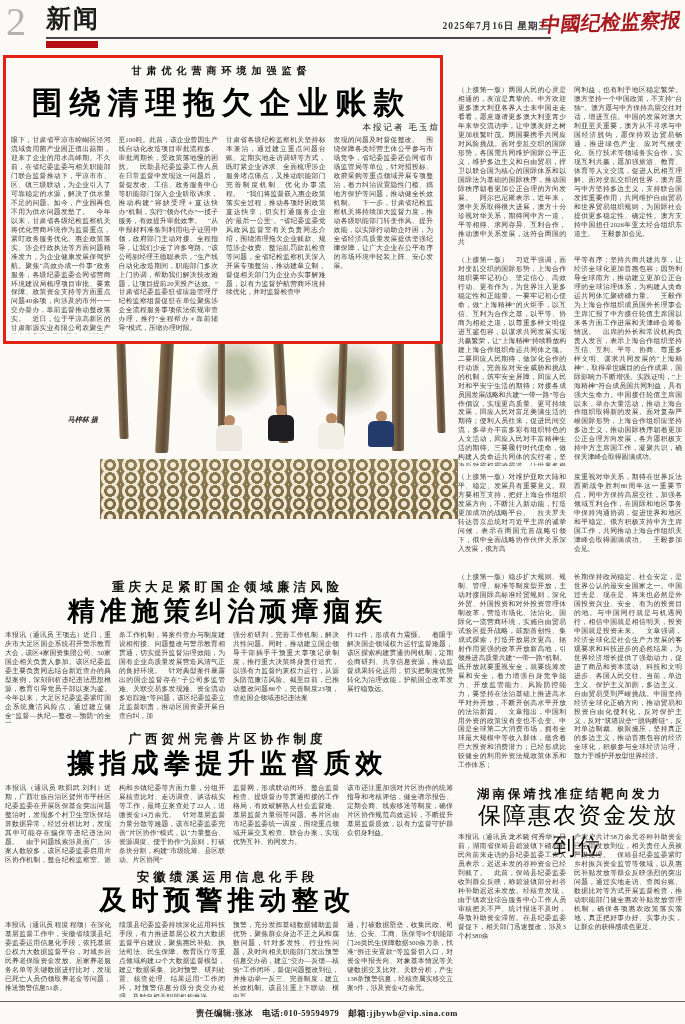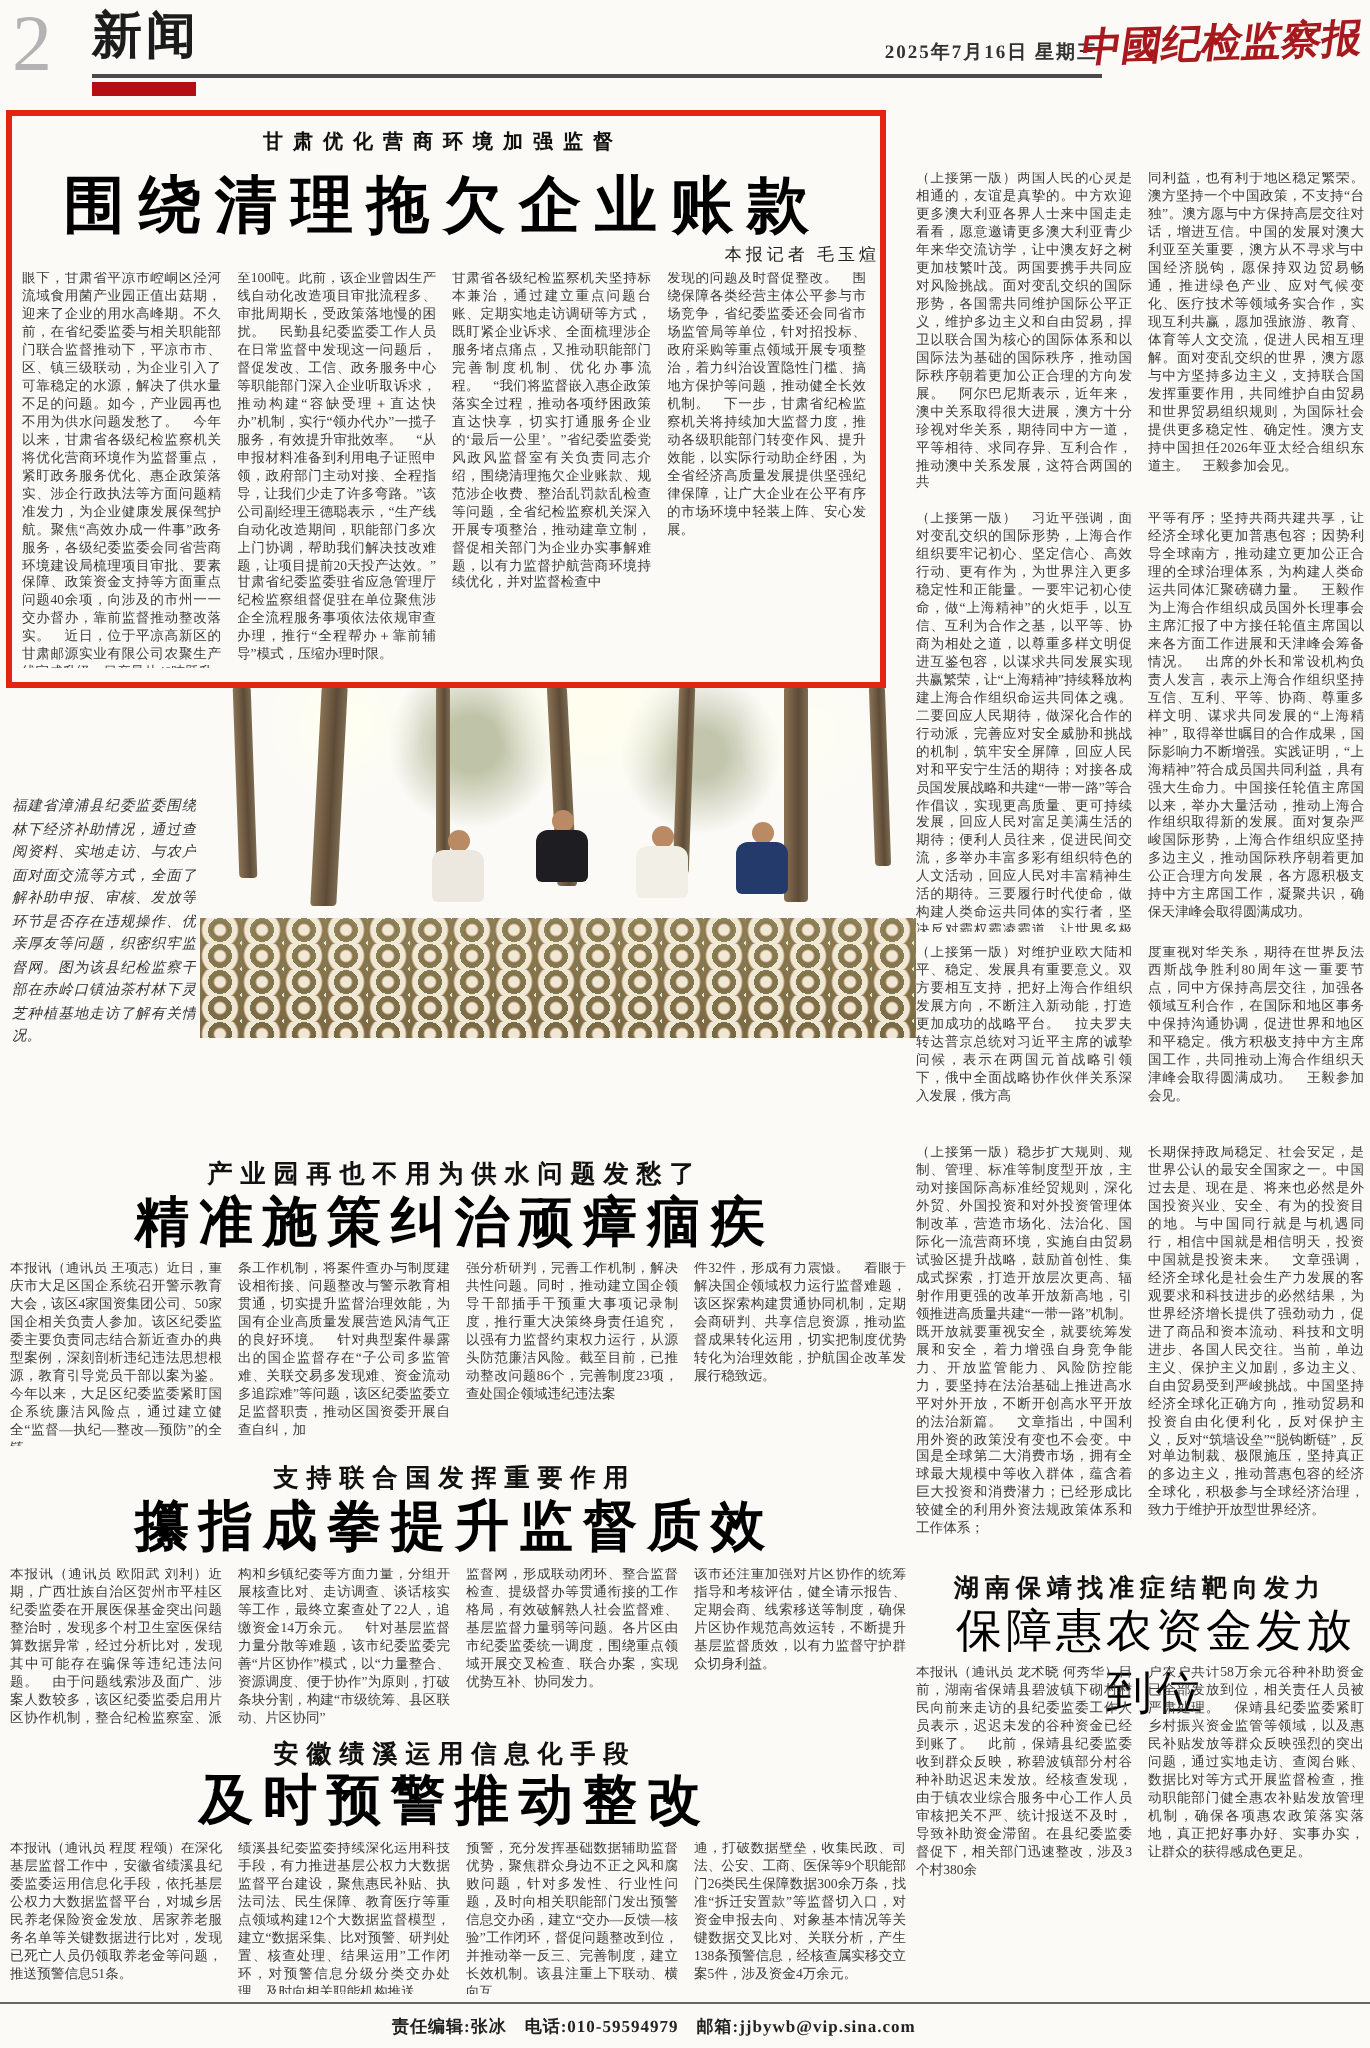--- a/index.html
+++ b/index.html
@@ -81,21 +81,20 @@
 <div class="abs m-title">围绕清理拖欠企业账款</div>
 <div class="abs m-byline">本报记者 毛玉煊</div>
 <div class="abs cols m-body">
   <div class="col">眼下，甘肃省平凉市崆峒区泾河流域食用菌产业园正值出菇期，迎来了企业的用水高峰期。不久前，在省纪委监委与相关职能部门联合监督推动下，平凉市市、区、镇三级联动，为企业引入了可靠稳定的水源，解决了供水量不足的问题。如今，产业园再也不用为供水问题发愁了。　今年以来，甘肃省各级纪检监察机关将优化营商环境作为监督重点，紧盯政务服务优化、惠企政策落实、涉企行政执法等方面问题精准发力，为企业健康发展保驾护航。聚焦“高效办成一件事”政务服务，各级纪委监委会同省营商环境建设局梳理项目审批、要素保障、政策资金支持等方面重点问题40余项，向涉及的市州一一交办督办，靠前监督推动整改落实。　近日，位于平凉高新区的甘肃邮源实业有限公司农聚生产线完成升级，日产量从40吨跃升</div>
   <div class="col">至100吨。此前，该企业曾因生产线自动化改造项目审批流程多、审批周期长，受政策落地慢的困扰。　民勤县纪委监委工作人员在日常监督中发现这一问题后，督促发改、工信、政务服务中心等职能部门深入企业听取诉求，推动构建“容缺受理＋直达快办”机制，实行“领办代办”一揽子服务，有效提升审批效率。　“从申报材料准备到利用电子证照申领，政府部门主动对接、全程指导，让我们少走了许多弯路。”该公司副经理王德聪表示，“生产线自动化改造期间，职能部门多次上门协调，帮助我们解决技改难题，让项目提前20天投产达效。”　甘肃省纪委监委驻省应急管理厅纪检监察组督促驻在单位聚焦涉企全流程服务事项依法依规审查办理，推行“全程帮办＋靠前辅导”模式，压缩办理时限。</div>
   <div class="col">甘肃省各级纪检监察机关坚持标本兼治，通过建立重点问题台账、定期实地走访调研等方式，既盯紧企业诉求、全面梳理涉企服务堵点痛点，又推动职能部门完善制度机制、优化办事流程。　“我们将监督嵌入惠企政策落实全过程，推动各项纾困政策直达快享，切实打通服务企业的‘最后一公里’。”省纪委监委党风政风监督室有关负责同志介绍，围绕清理拖欠企业账款、规范涉企收费、整治乱罚款乱检查等问题，全省纪检监察机关深入开展专项整治，推动建章立制，督促相关部门为企业办实事解难题，以有力监督护航营商环境持续优化，并对监督检查中</div>
   <div class="col">发现的问题及时督促整改。　围绕保障各类经营主体公平参与市场竞争，省纪委监委还会同省市场监管局等单位，针对招投标、政府采购等重点领域开展专项整治，着力纠治设置隐性门槛、搞地方保护等问题，推动健全长效机制。　下一步，甘肃省纪检监察机关将持续加大监督力度，推动各级职能部门转变作风、提升效能，以实际行动助企纾困，为全省经济高质量发展提供坚强纪律保障，让广大企业在公平有序的市场环境中轻装上阵、安心发展。</div>
 </div>
 
 <div class="abs caption">
-  <span>福建省漳浦县纪委监委围绕林下经济补助情况，通过查阅资料、实地走访、与农户面对面交流等方式，全面了解补助申报、审核、发放等环节是否存在违规操作、优亲厚友等问题，织密织牢监督网。图为该县纪检监察干部在赤岭口镇油茶村林下灵芝种植基地走访了解有关情况。</span>
   <span class="credit">马梓林 摄</span>
 </div>
 <div class="abs photo">
   <div class="canopy"></div>
   <div class="trunk" style="left:18px;width:9px;height:96px;transform:skew(2deg);"></div>
   <div class="trunk" style="left:58px;width:13px;height:110px;transform:skew(-3deg);"></div>
   <div class="trunk" style="left:118px;width:7px;height:92px;"></div>
   <div class="trunk" style="left:176px;width:10px;height:100px;transform:skew(3deg);"></div>
   <div class="trunk" style="left:238px;width:8px;height:94px;transform:skew(-2deg);"></div>
   <div class="trunk" style="left:292px;width:12px;height:108px;"></div>
@@ -112,30 +111,30 @@
     <div class="head"></div>
     <div class="body" style="background:#f2efe6;"></div>
   </div>
   <div class="person" style="left:268px;top:68px;">
     <div class="head"></div>
     <div class="body" style="background:#233a6b;"></div>
   </div>
   <div class="mushroom-field"></div>
 </div>
 
-<div class="abs a-kicker" style="top:579px;">产业园再也不用为供水问题发愁了</div>
+<div class="abs a-kicker" style="top:579px;">重庆大足紧盯国企领域廉洁风险</div>
 <div class="abs a-title" style="top:593px;">精准施策纠治顽瘴痼疾</div>
 <div class="abs cols a-body" style="top:631px;height:92px;">
   <div class="col">本报讯（通讯员 王项志）近日，重庆市大足区国企系统召开警示教育大会，该区4家国资集团公司、50家国企相关负责人参加。该区纪委监委主要负责同志结合新近查办的典型案例，深刻剖析违纪违法思想根源，教育引导党员干部以案为鉴。　今年以来，大足区纪委监委紧盯国企系统廉洁风险点，通过建立健全“监督—执纪—整改—预防”的全链</div>
   <div class="col">条工作机制，将案件查办与制度建设相衔接、问题整改与警示教育相贯通，切实提升监督治理效能，为国有企业高质量发展营造风清气正的良好环境。　针对典型案件暴露出的国企监督存在“子公司多监管难、关联交易多发现难、资金流动多追踪难”等问题，该区纪委监委立足监督职责，推动区国资委开展自查自纠，加</div>
   <div class="col">强分析研判，完善工作机制，解决共性问题。同时，推动建立国企领导干部插手干预重大事项记录制度，推行重大决策终身责任追究，以强有力监督约束权力运行，从源头防范廉洁风险。截至目前，已推动整改问题86个，完善制度23项，查处国企领域违纪违法案</div>
   <div class="col">件32件，形成有力震慑。　着眼于解决国企领域权力运行监督难题，该区探索构建贯通协同机制，定期会商研判、共享信息资源，推动监督成果转化运用，切实把制度优势转化为治理效能，护航国企改革发展行稳致远。</div>
 </div>
 
-<div class="abs a-kicker" style="top:731px;">支持联合国发挥重要作用</div>
+<div class="abs a-kicker" style="top:731px;">广西贺州完善片区协作制度</div>
 <div class="abs a-title" style="top:745px;">攥指成拳提升监督质效</div>
 <div class="abs cols a-body" style="top:784px;height:79px;">
   <div class="col">本报讯（通讯员 欧阳武 刘利）近期，广西壮族自治区贺州市平桂区纪委监委在开展医保基金突出问题整治时，发现多个村卫生室医保结算数据异常，经过分析比对，发现其中可能存在骗保等违纪违法问题。　由于问题线索涉及面广、涉案人数较多，该区纪委监委启用片区协作机制，整合纪检监察室、派驻机</div>
   <div class="col">构和乡镇纪委等方面力量，分组开展核查比对、走访调查、谈话核实等工作，最终立案查处了22人，追缴资金14万余元。　针对基层监督力量分散等难题，该市纪委监委完善“片区协作”模式，以“力量整合、资源调度、便于协作”为原则，打破条块分割，构建“市级统筹、县区联动、片区协同”</div>
   <div class="col">监督网，形成联动闭环、整合监督检查、提级督办等贯通衔接的工作格局，有效破解熟人社会监督难、基层监督力量弱等问题。各片区由市纪委监委统一调度，围绕重点领域开展交叉检查、联合办案，实现优势互补、协同发力。</div>
   <div class="col">该市还注重加强对片区协作的统筹指导和考核评估，健全请示报告、定期会商、线索移送等制度，确保片区协作规范高效运转，不断提升基层监督质效，以有力监督守护群众切身利益。</div>
 </div>
 
 <div class="abs a-kicker" style="top:869px;">安徽绩溪运用信息化手段</div>
 <div class="abs a-title" style="top:882px;">及时预警推动整改</div>

